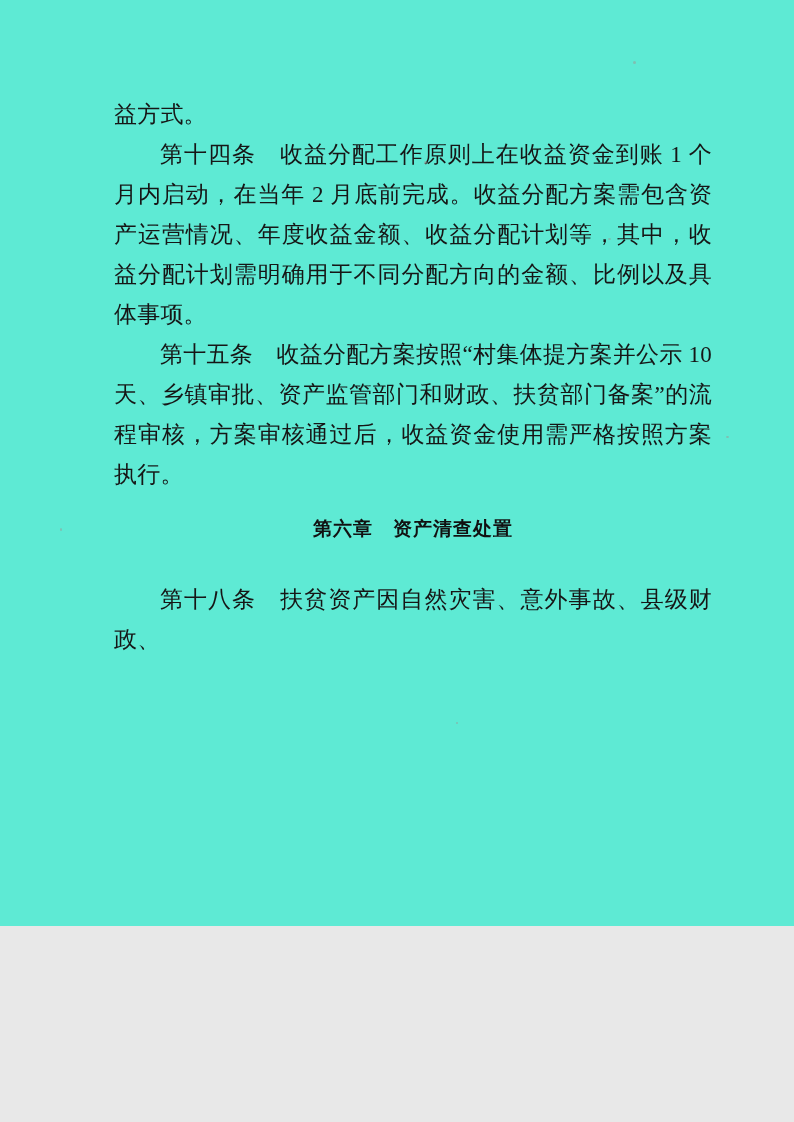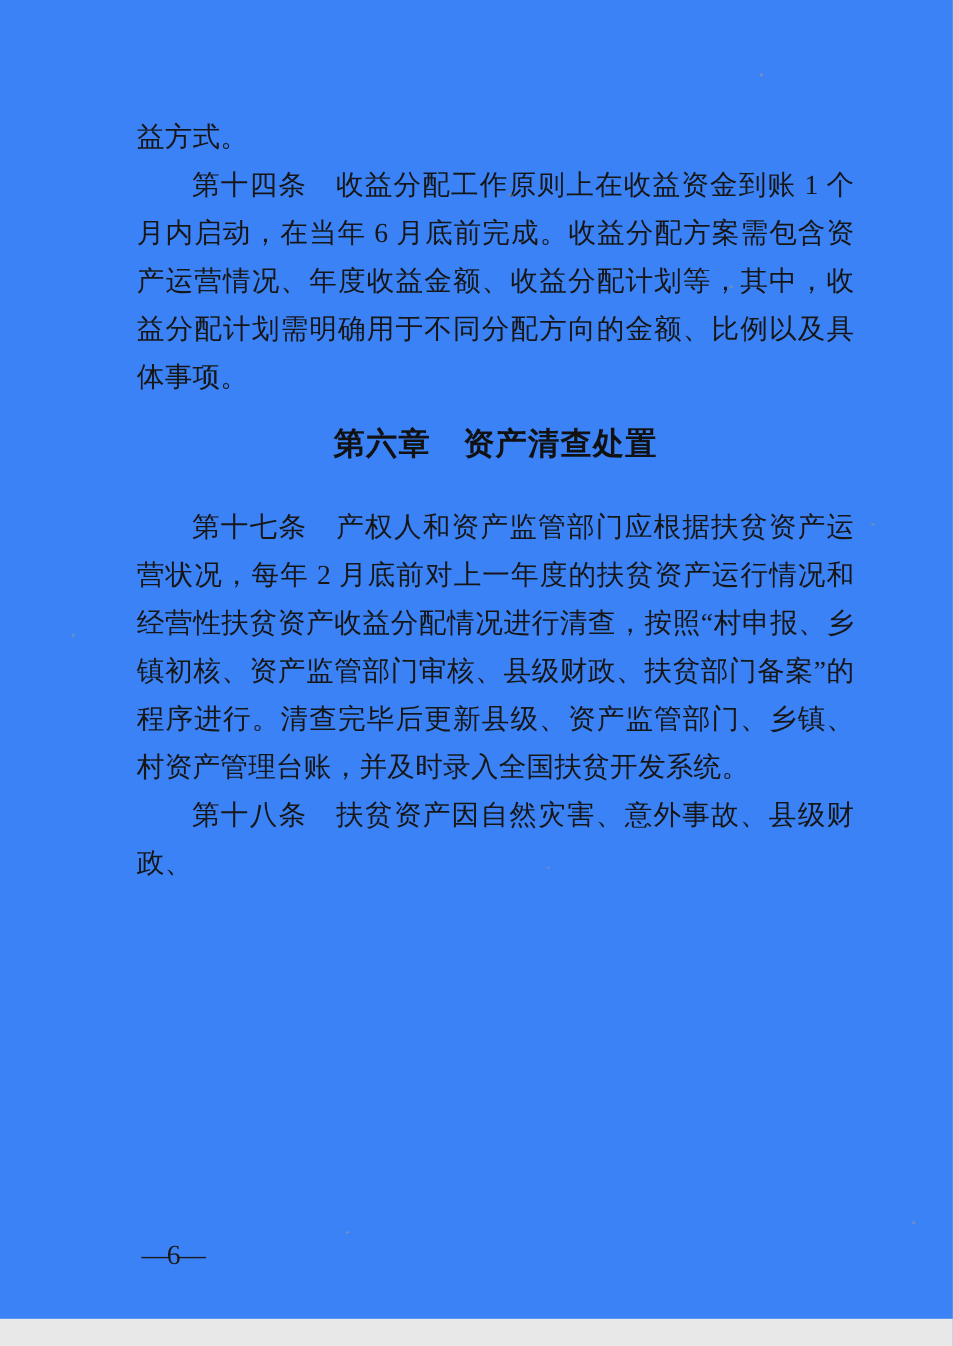--- a/index.html
+++ b/index.html
@@ -3,22 +3,22 @@
 <meta charset="utf-8">
 <style>
   html, body { margin: 0; padding: 0; }
   body {
     width: 794px; height: 1122px;
     background: #e8e8e8;
     font-family: "Liberation Serif", "DejaVu Serif", serif;
   }
   .page {
     position: relative;
-    width: 794px; height: 1099px;
-    background: #3b82f6;
+    width: 794px; height: 926px;
+    background: #5eead4;
     overflow: hidden;
     color: #161616;
   }
   .page-body {
     position: absolute;
     left: 114px; top: 95px;
     width: 598px;
   }
   p.body {
     margin: 0;
@@ -26,21 +26,21 @@
     line-height: 40px;
     text-align: justify;
     text-justify: inter-ideograph;
     letter-spacing: 0.2px;
   }
   p.body.indent { text-indent: 2em; }
   h2.chapter {
     margin: 18px 0 35px 0;
     font-family: "Liberation Sans", "DejaVu Sans", sans-serif;
     font-weight: bold;
-    font-size: 26px;
+    font-size: 19px;
     line-height: 32px;
     text-align: center;
     letter-spacing: 1px;
     color: #111;
   }
   .page-number {
     position: absolute;
     left: 118px; top: 1033px;
     font-size: 23px;
     line-height: 26px;
@@ -54,23 +54,23 @@
     opacity: 0.55;
   }
 </style>
 </head>
 <body>
 
 <div class="page">
 
   <div class="page-body">
     <p class="body">益方式。</p>
-    <p class="body indent">第十四条　收益分配工作原则上在收益资金到账 1 个月内启动，在当年 6 月底前完成。收益分配方案需包含资产运营情况、年度收益金额、收益分配计划等，其中，收益分配计划需明确用于不同分配方向的金额、比例以及具体事项。</p>
+    <p class="body indent">第十四条　收益分配工作原则上在收益资金到账 1 个月内启动，在当年 2 月底前完成。收益分配方案需包含资产运营情况、年度收益金额、收益分配计划等，其中，收益分配计划需明确用于不同分配方向的金额、比例以及具体事项。</p>
+    <p class="body indent">第十五条　收益分配方案按照“村集体提方案并公示 10 天、乡镇审批、资产监管部门和财政、扶贫部门备案”的流程审核，方案审核通过后，收益资金使用需严格按照方案执行。</p>
     <h2 class="chapter">第六章　资产清查处置</h2>
-    <p class="body indent">第十七条　产权人和资产监管部门应根据扶贫资产运营状况，每年 2 月底前对上一年度的扶贫资产运行情况和经营性扶贫资产收益分配情况进行清查，按照“村申报、乡镇初核、资产监管部门审核、县级财政、扶贫部门备案”的程序进行。清查完毕后更新县级、资产监管部门、乡镇、村资产管理台账，并及时录入全国扶贫开发系统。</p>
     <p class="body indent">第十八条　扶贫资产因自然灾害、意外事故、县级财政、</p>
   </div>
 
   <div class="page-number">—6—</div>
 
   <div class="speck" style="left:633px; top:61px;  width:3px; height:3px;"></div>
   <div class="speck" style="left:424px; top:161px; width:3px; height:3px;"></div>
   <div class="speck" style="left:608px; top:238px; width:3px; height:2px;"></div>
   <div class="speck" style="left:60px;  top:528px; width:2px; height:3px;"></div>
   <div class="speck" style="left:726px; top:436px; width:3px; height:2px;"></div>

